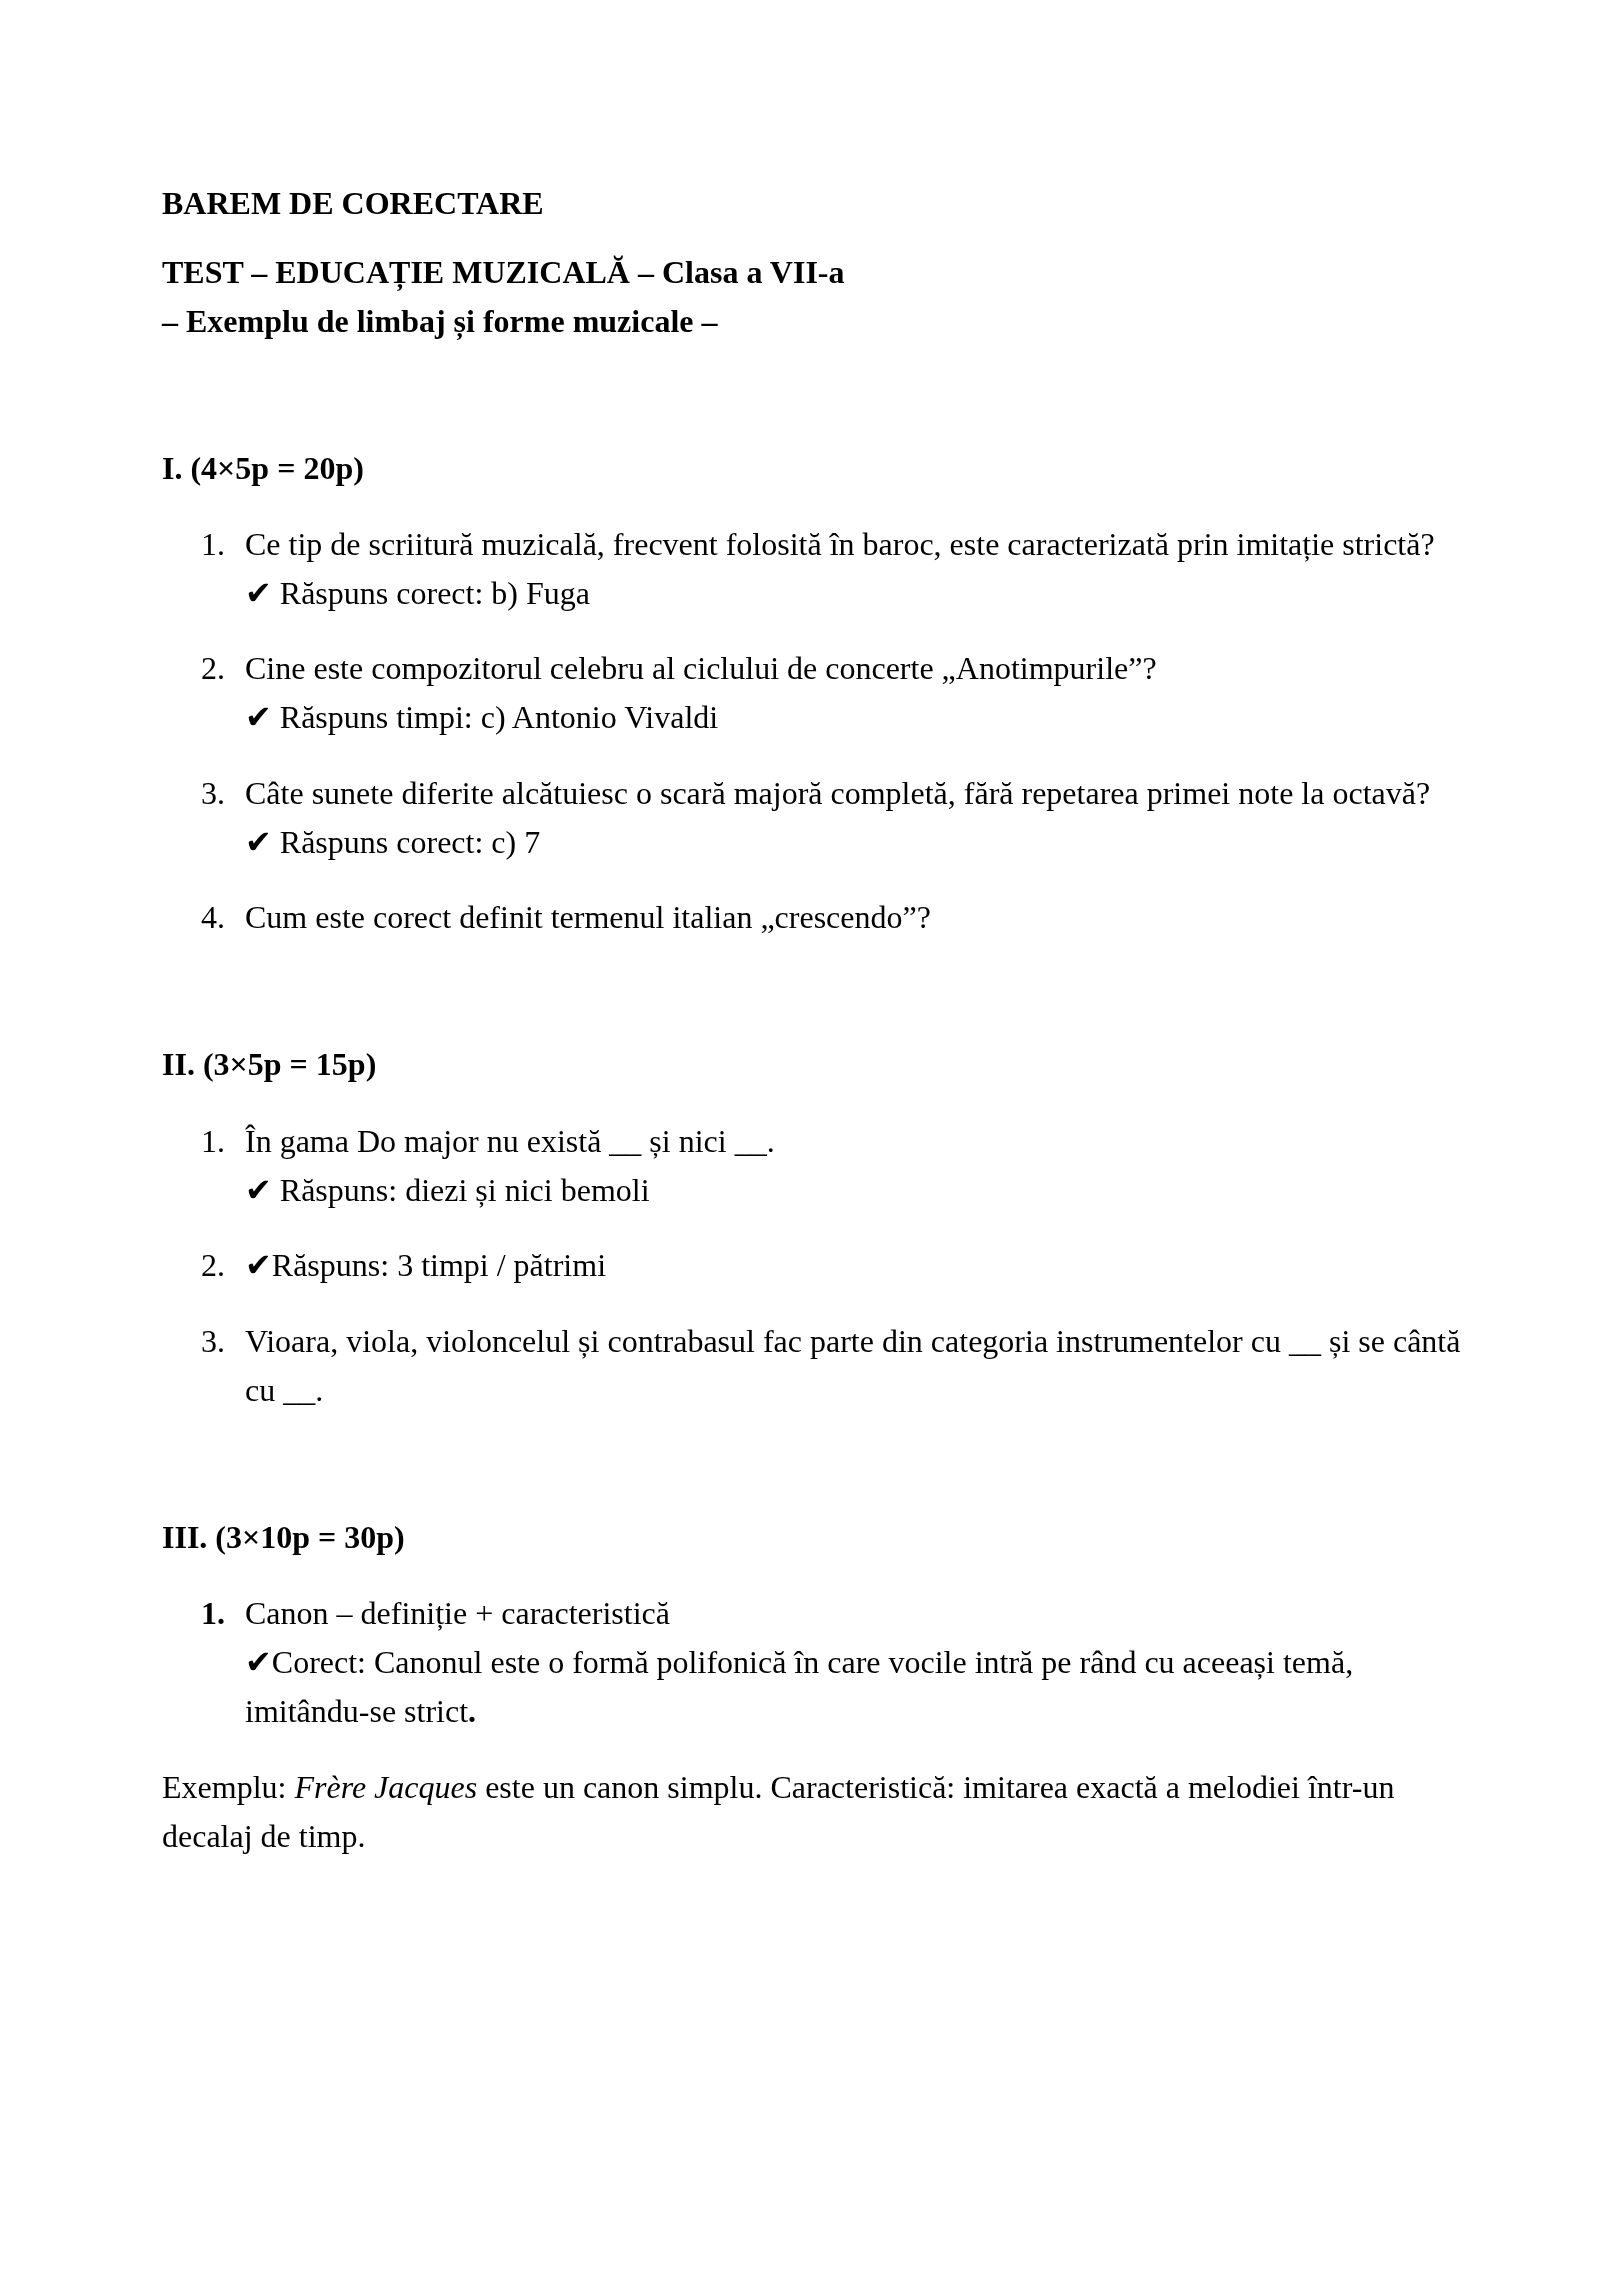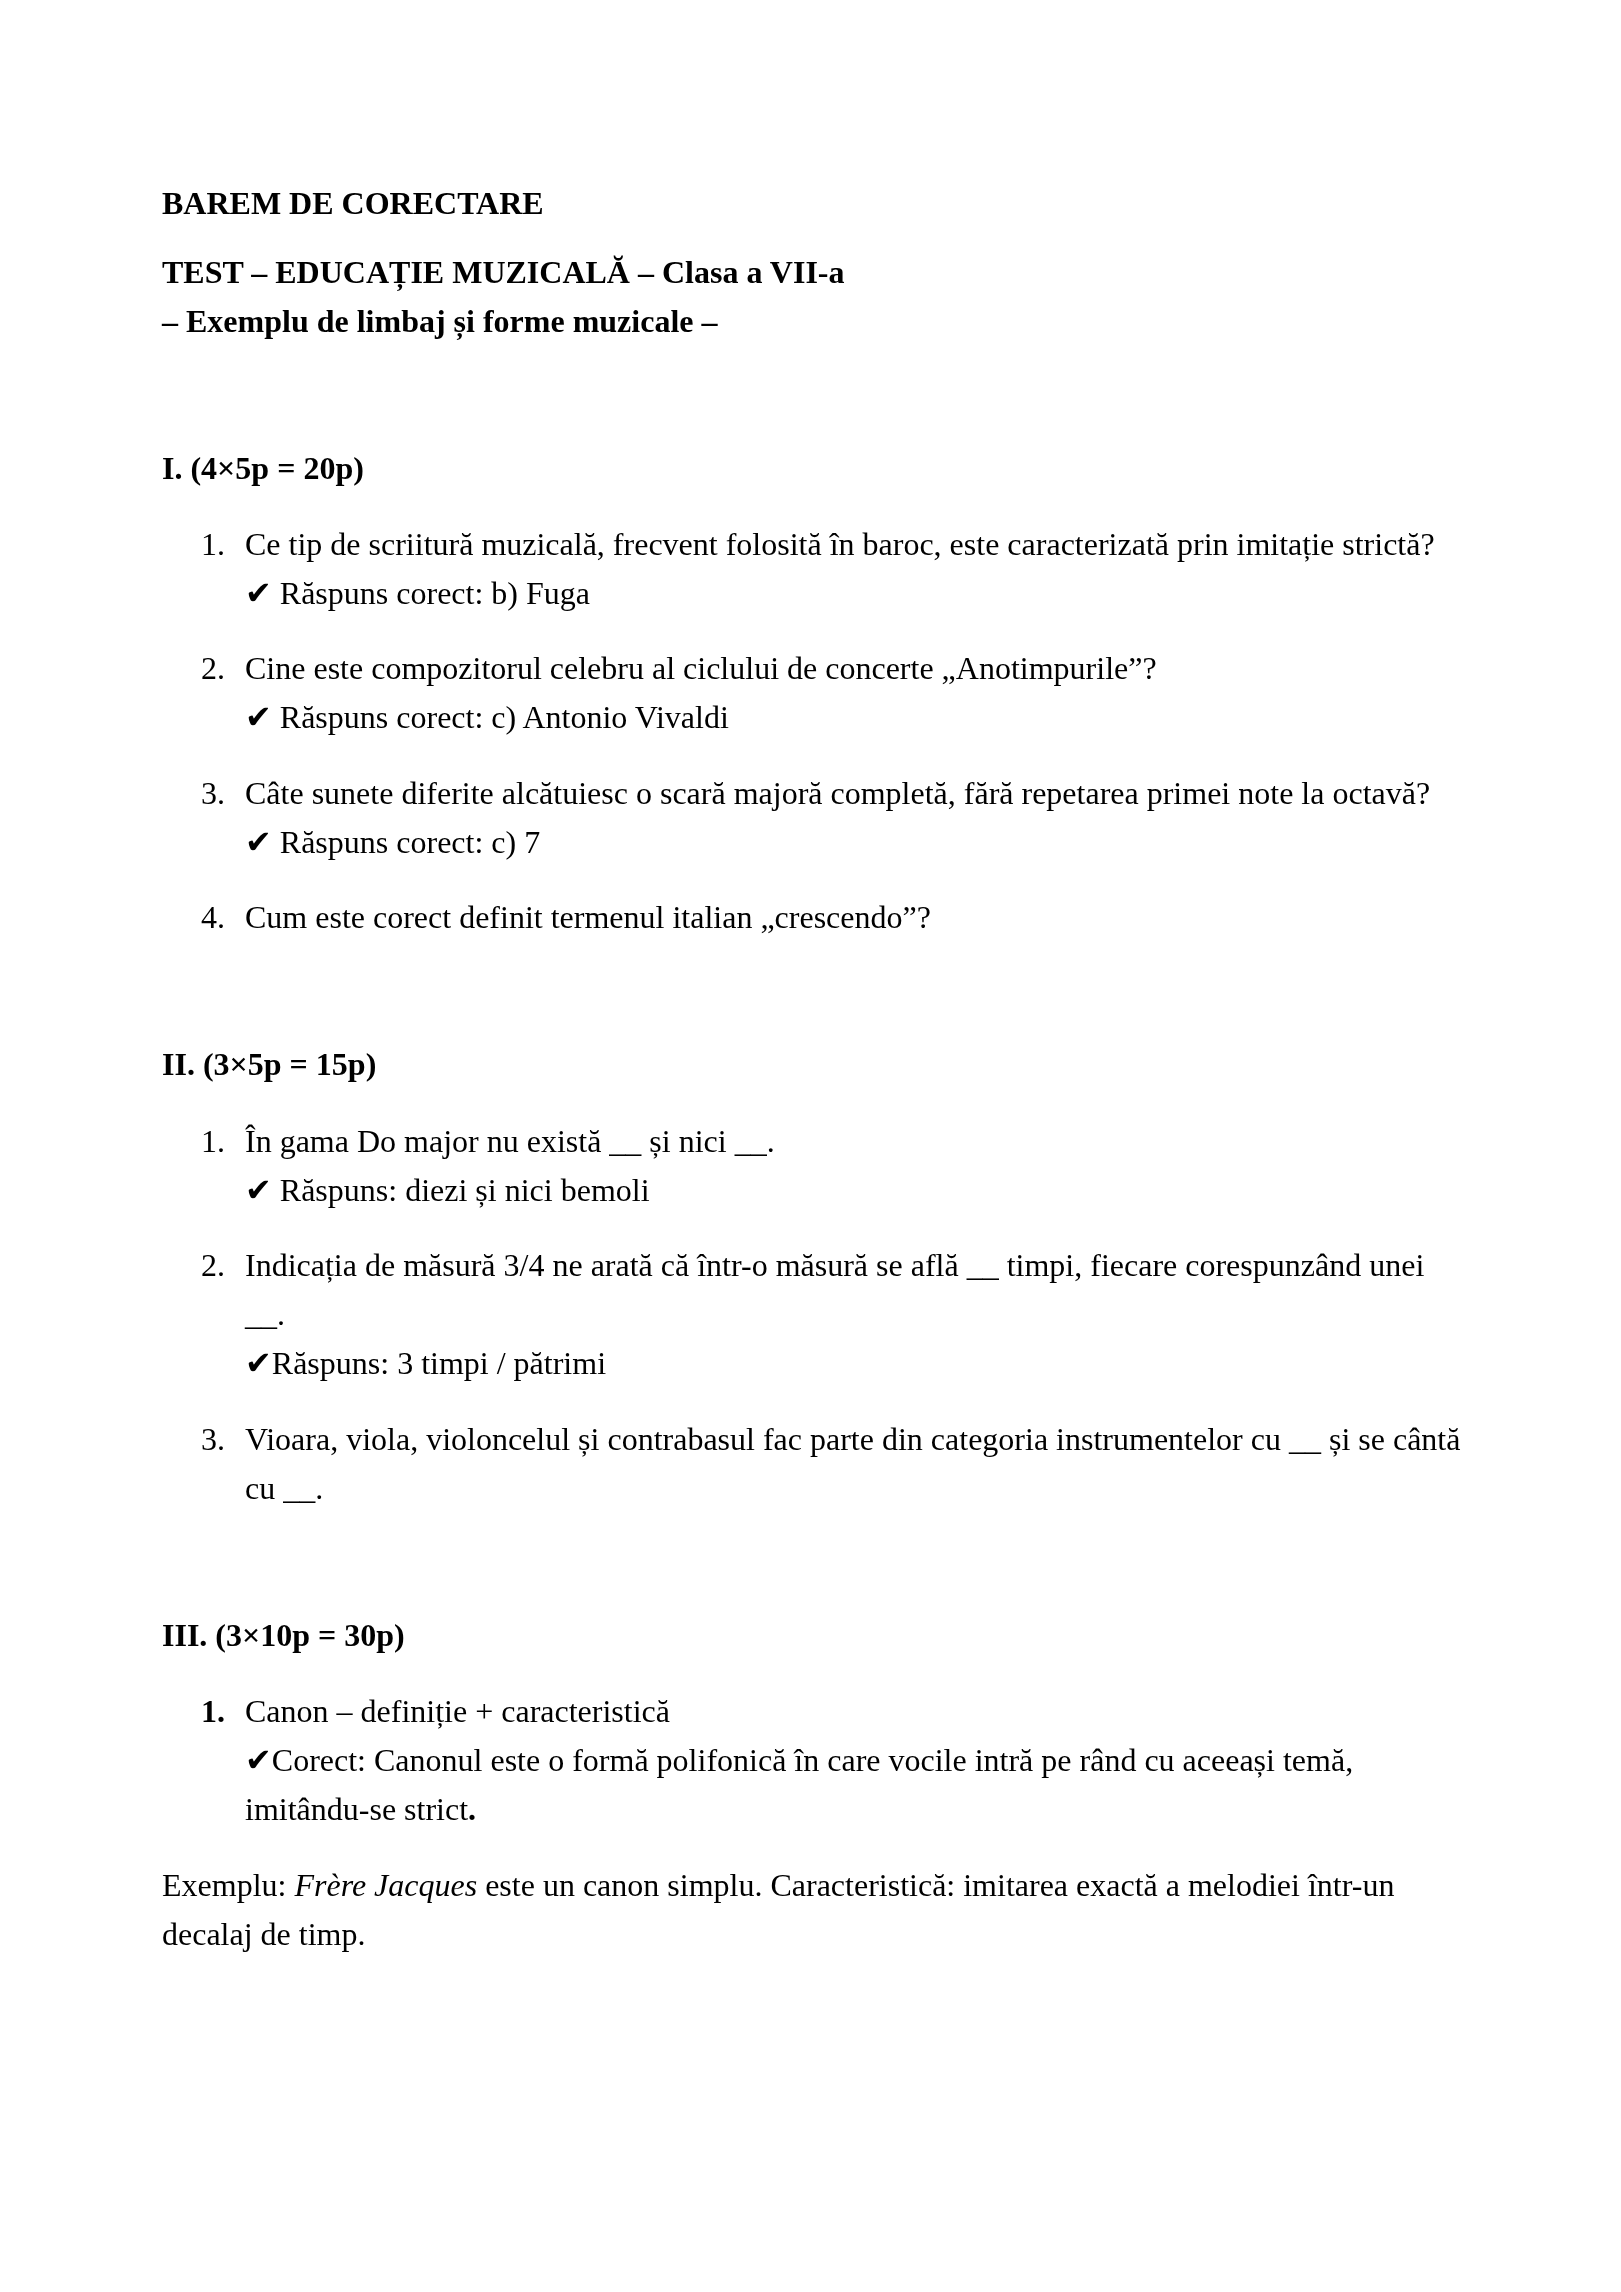--- a/index.html
+++ b/index.html
@@ -90,21 +90,21 @@
         <span class="num">1.</span>
         <div class="item-body">
           <div class="question">Ce tip de scriitură muzicală, frecvent folosită în baroc, este caracterizată prin imitație strictă?</div>
           <div class="answer-line"><span class="check">✔</span><span> Răspuns corect: b) Fuga</span></div>
         </div>
       </li>
       <li>
         <span class="num">2.</span>
         <div class="item-body">
           <div class="question">Cine este compozitorul celebru al ciclului de concerte „Anotimpurile”?</div>
-          <div class="answer-line"><span class="check">✔</span><span> Răspuns corect: c) Antonio Vivaldi</span></div>
+          <div class="answer-line"><span class="check">✔</span><span> Răspuns timpi: c) Antonio Vivaldi</span></div>
         </div>
       </li>
       <li>
         <span class="num">3.</span>
         <div class="item-body">
           <div class="question">Câte sunete diferite alcătuiesc o scară majoră completă, fără repetarea primei note la octavă?</div>
           <div class="answer-line"><span class="check">✔</span><span> Răspuns corect: c) 7</span></div>
         </div>
       </li>
       <li>
@@ -122,21 +122,20 @@
       <li>
         <span class="num">1.</span>
         <div class="item-body">
           <div class="question">În gama Do major nu există __ și nici __.</div>
           <div class="answer-line"><span class="check">✔</span><span> Răspuns: diezi și nici bemoli</span></div>
         </div>
       </li>
       <li>
         <span class="num">2.</span>
         <div class="item-body">
-          <div class="question">Indicația de măsură 3/4 ne arată că într-o măsură se află __ timpi, fiecare corespunzând unei __.</div>
           <div class="answer-line"><span class="check">✔</span><span>Răspuns: 3 timpi / pătrimi</span></div>
         </div>
       </li>
       <li>
         <span class="num">3.</span>
         <div class="item-body">
           <div class="question">Vioara, viola, violoncelul și contrabasul fac parte din categoria instrumentelor cu __ și se cântă cu __.</div>
         </div>
       </li>
     </ol>

